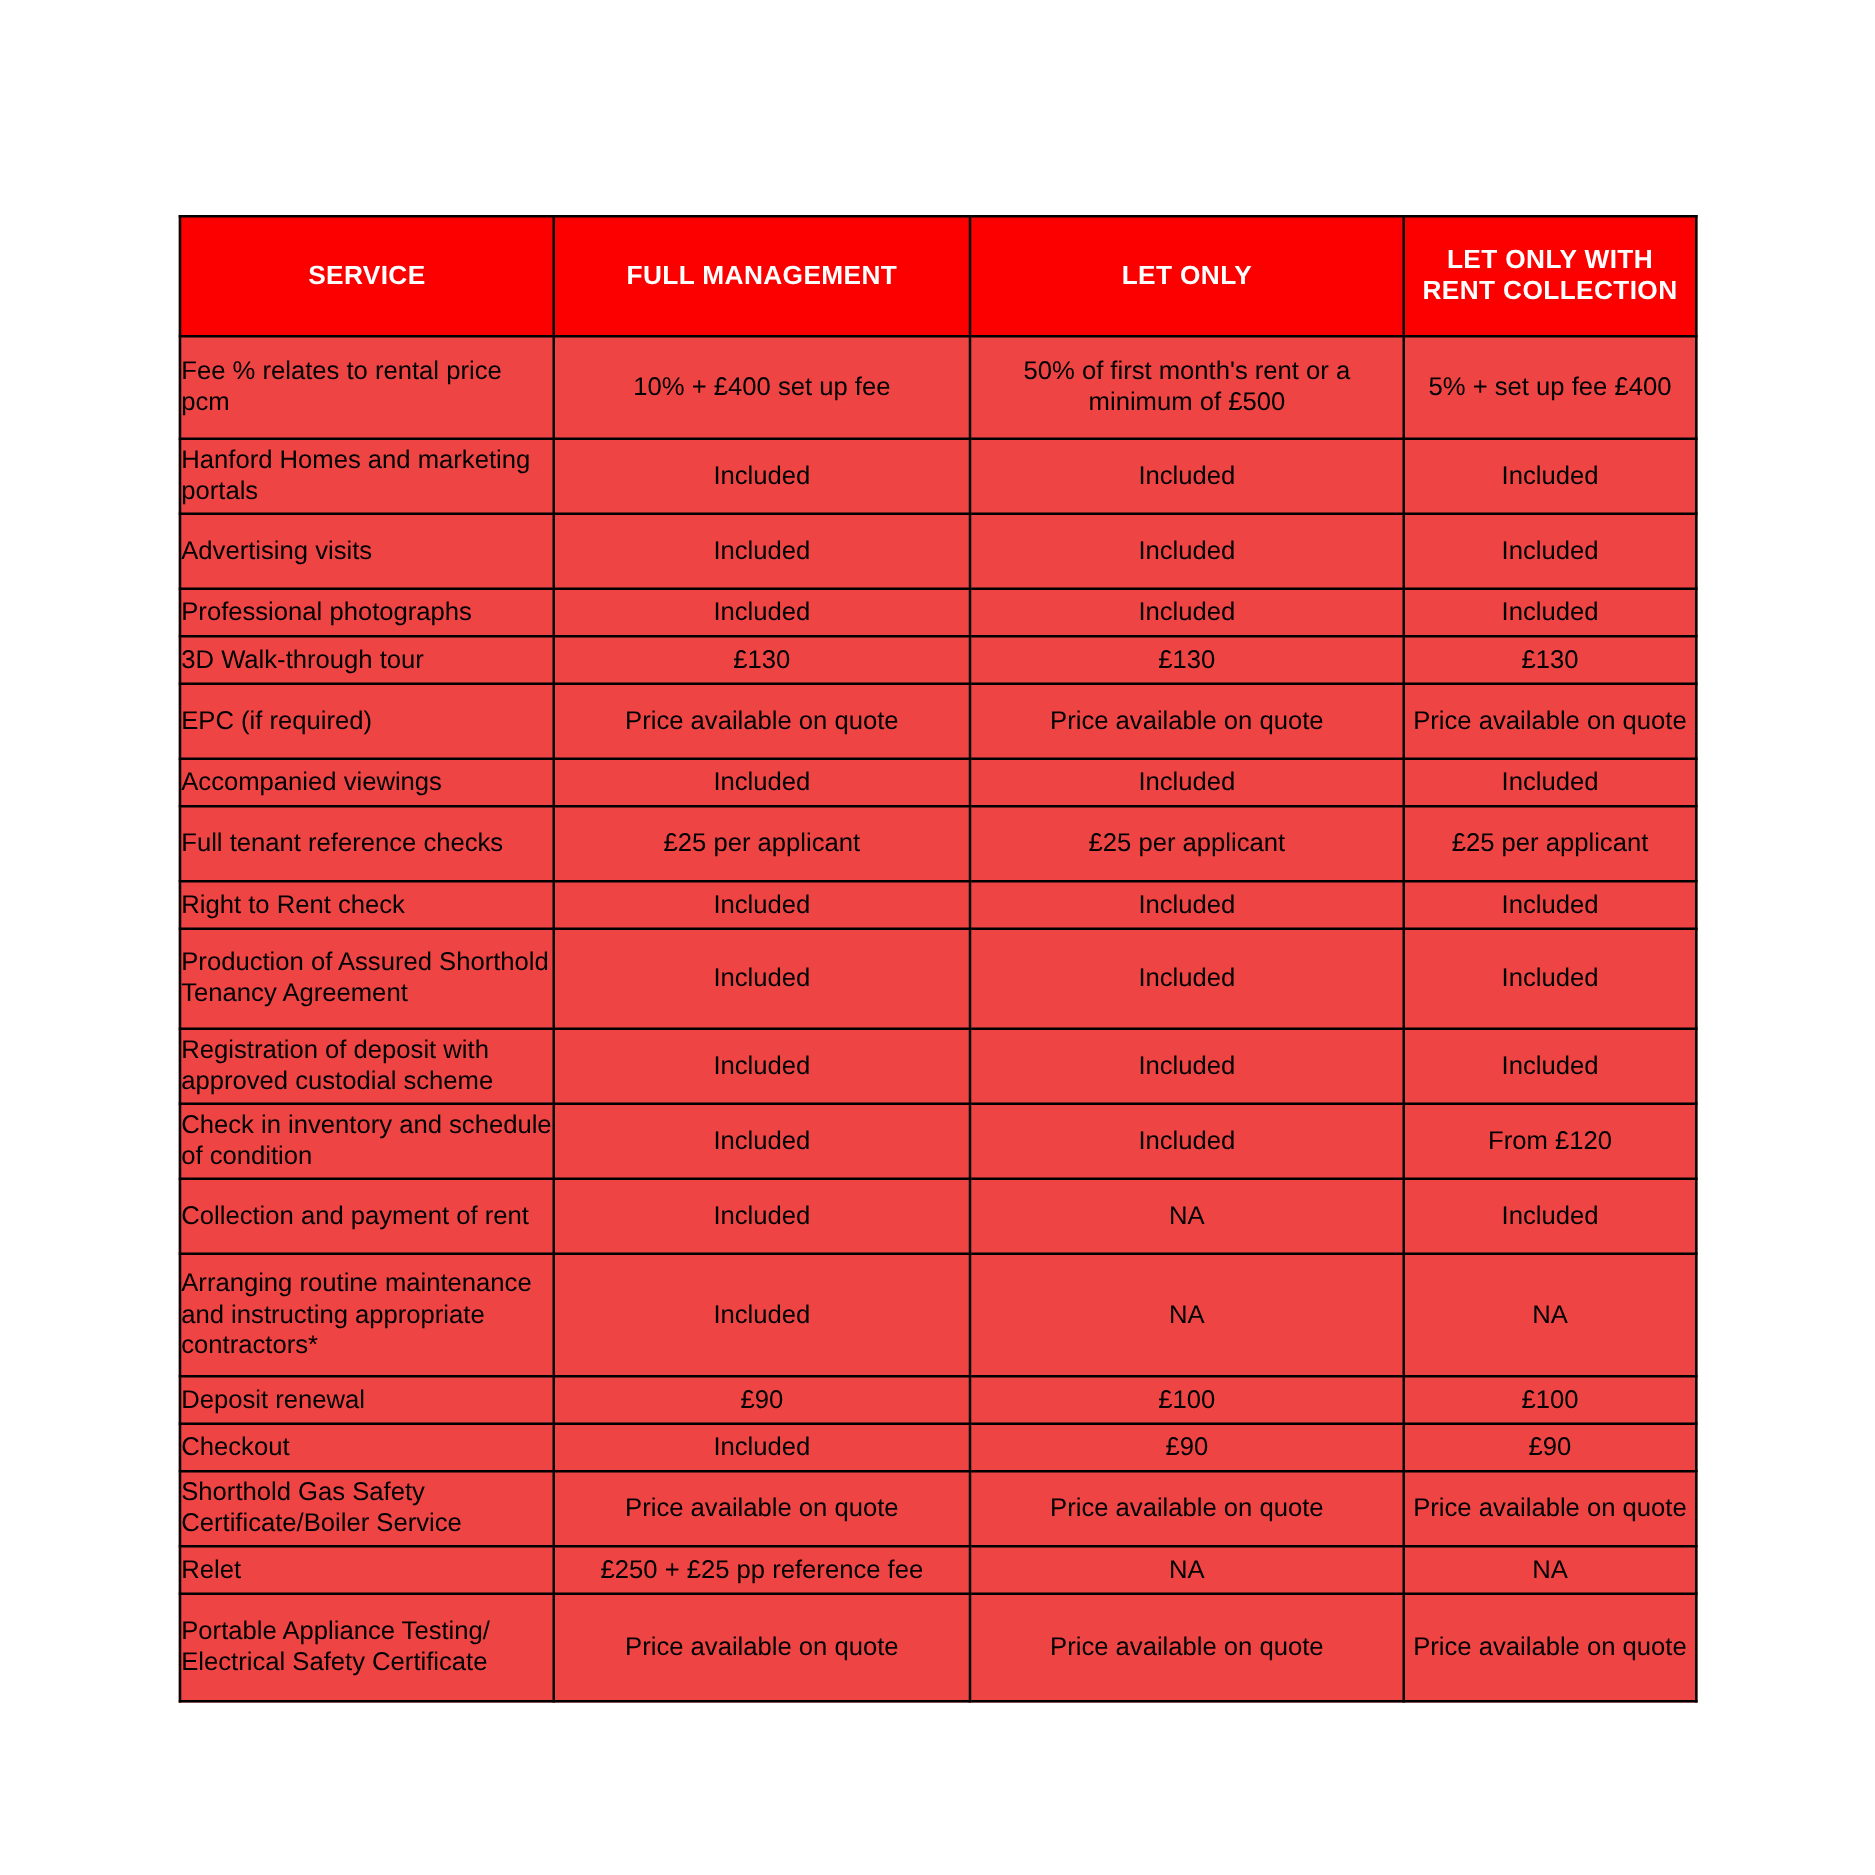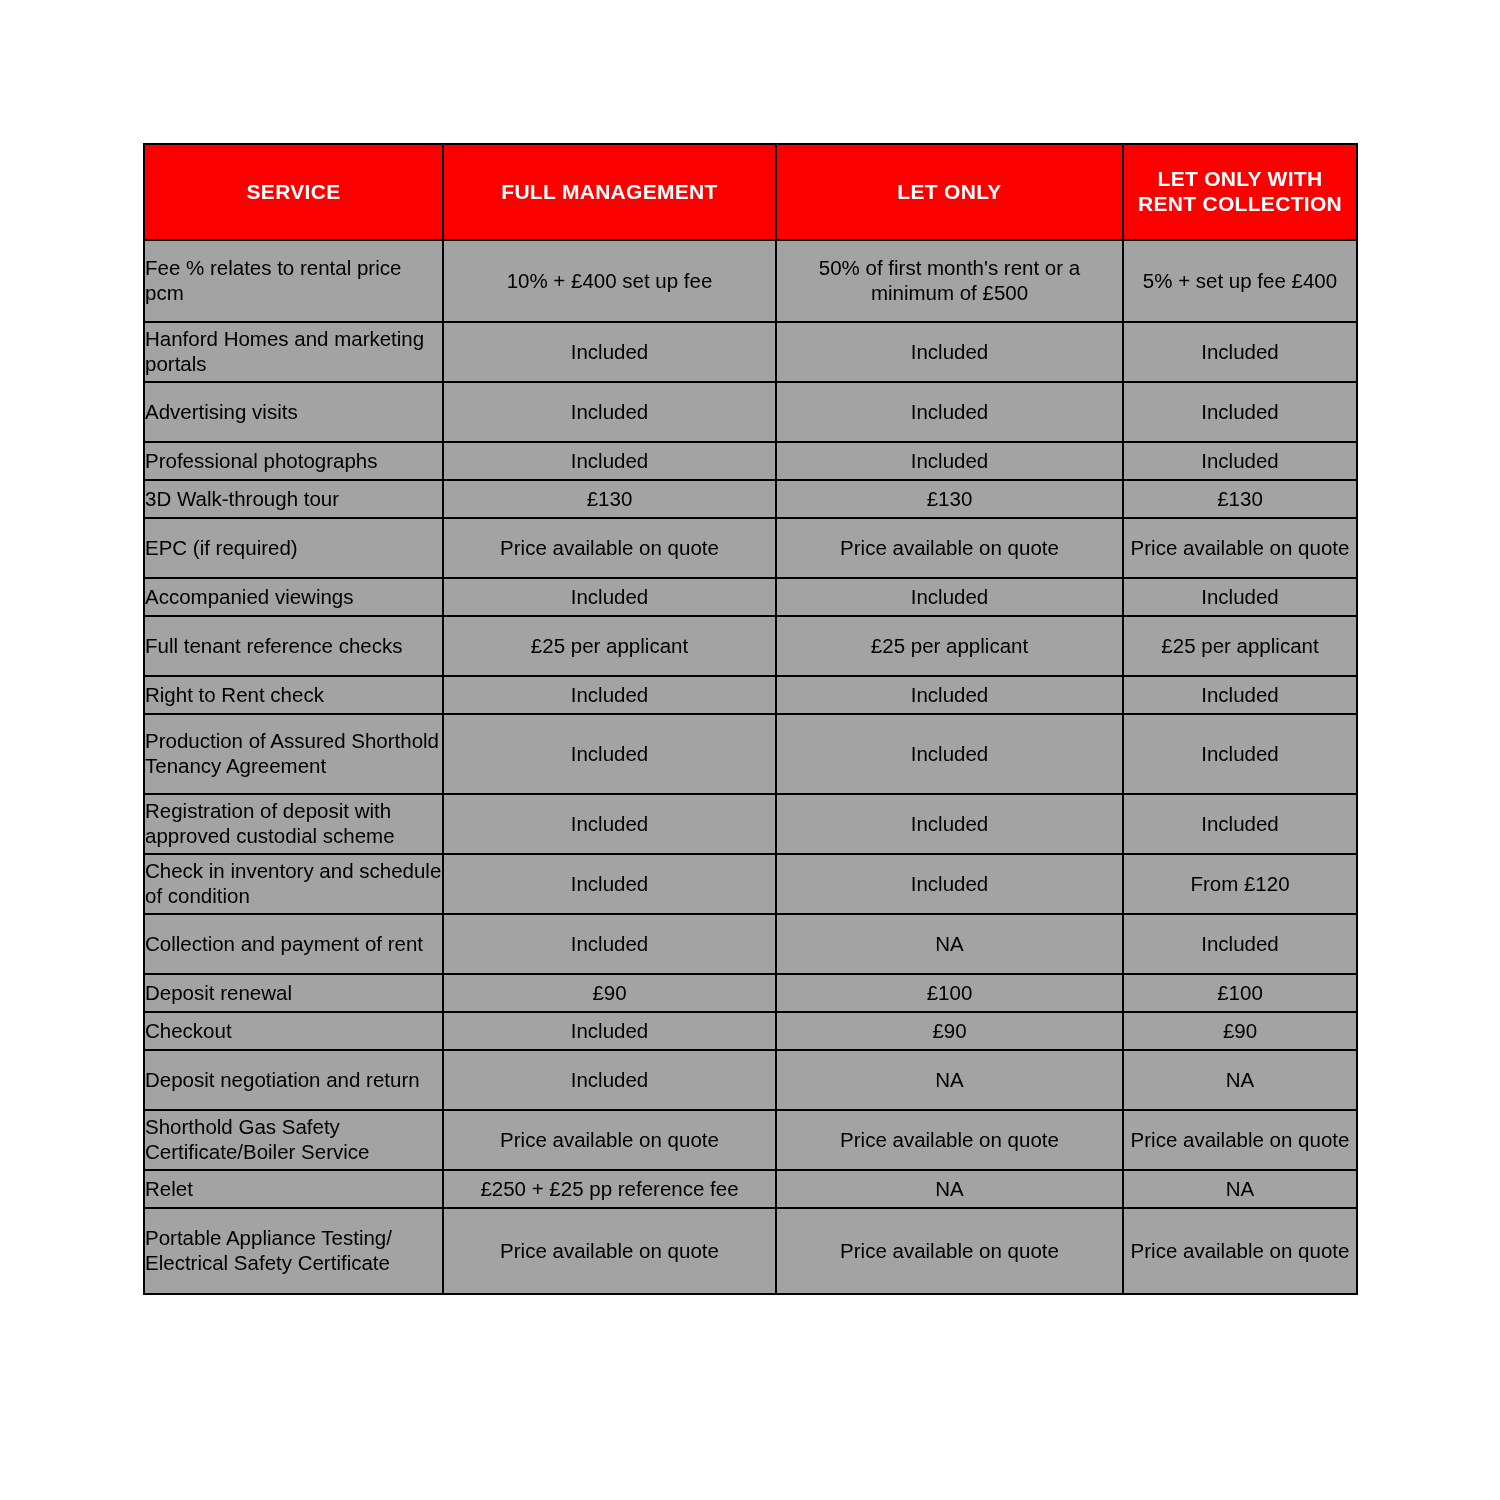--- a/index.html
+++ b/index.html
@@ -29,21 +29,22 @@
     position: absolute;
     left: 143px;
     top: 143px;
     width: 1213px;
   }
 
   table.fee-table {
     border-collapse: collapse;
     table-layout: fixed;
     width: 1213px;
-    background: #a3a3a3;
+    background: #ef4444;
+    margin-top: 29px;
   }
 
   table.fee-table col.c-service { width: 299px; }
   table.fee-table col.c-full    { width: 333px; }
   table.fee-table col.c-let     { width: 347px; }
   table.fee-table col.c-letrent { width: 234px; }
 
   table.fee-table th,
   table.fee-table td {
     border: 2px solid #000000;
@@ -215,41 +216,41 @@
 
         <tr class="h2">
           <td class="svc">Collection and payment of rent</td>
           <td class="val">Included</td>
           <td class="val">NA</td>
           <td class="val">Included</td>
         </tr>
 
 
 
+        <tr class="h4">
+          <td class="svc">Arranging routine maintenance and instructing appropriate contractors*</td>
+          <td class="val">Included</td>
+          <td class="val">NA</td>
+          <td class="val">NA</td>
+        </tr>
 
         <tr class="h1">
           <td class="svc">Deposit renewal</td>
           <td class="val">£90</td>
           <td class="val">£100</td>
           <td class="val">£100</td>
         </tr>
 
         <tr class="h1">
           <td class="svc">Checkout</td>
           <td class="val">Included</td>
           <td class="val">£90</td>
           <td class="val">£90</td>
         </tr>
 
-        <tr class="h2">
-          <td class="svc">Deposit negotiation and return</td>
-          <td class="val">Included</td>
-          <td class="val">NA</td>
-          <td class="val">NA</td>
-        </tr>
 
         <tr class="h2">
           <td class="svc">Shorthold Gas Safety Certificate/Boiler Service</td>
           <td class="val">Price available on quote</td>
           <td class="val">Price available on quote</td>
           <td class="val">Price available on quote</td>
         </tr>
 
         <tr class="h1">
           <td class="svc">Relet</td>

